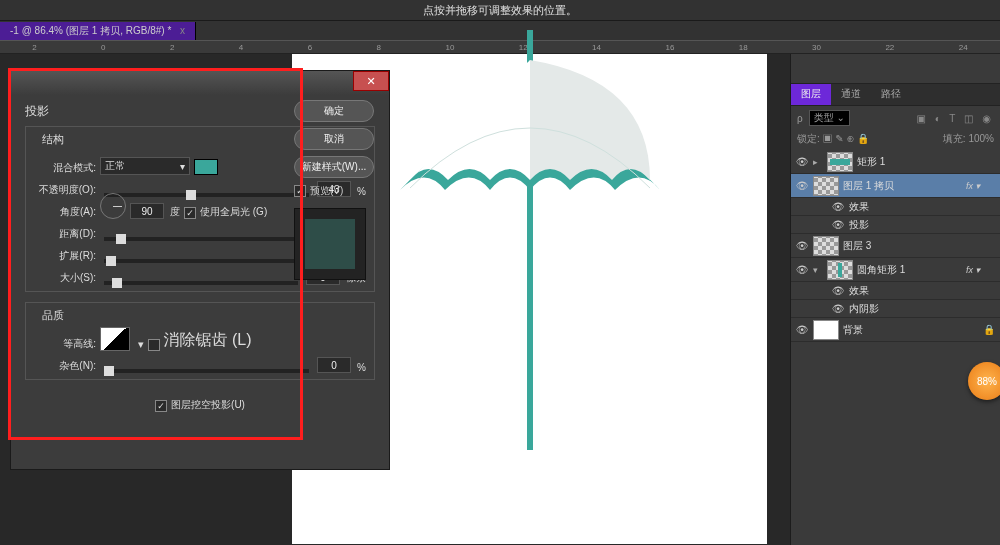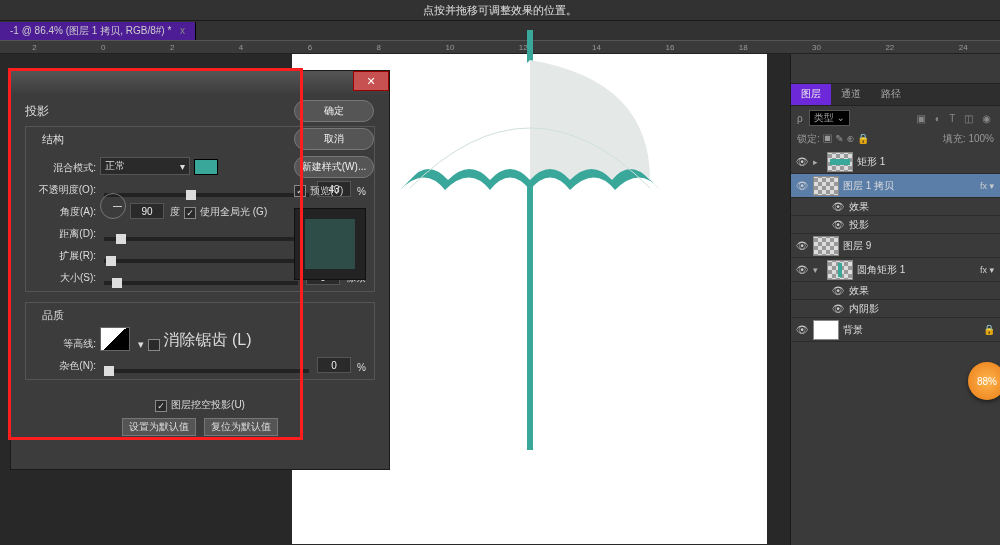--- a/index.html
+++ b/index.html
@@ -65,21 +65,21 @@
 
 .layer-list { padding-top: 2px; }
 .layer-row { display: flex; align-items: center; height: 24px; border-bottom: 1px solid #2c2c2c; padding: 0 4px; gap: 4px; }
 .layer-row.indent2 { padding-left: 40px; font-size: 10px; color: #bbb; height: 18px; }
 .eye { width: 14px; text-align: center; color: #ccc; font-size: 10px; }
 .thumb { width: 26px; height: 20px; background: #fff; border: 1px solid #888; position: relative; }
 .thumb.alpha { background: repeating-conic-gradient(#999 0 25%, #ddd 0 50%) 0/8px 8px; }
 .thumb-inner { position: absolute; inset: 3px; background: #3aa79b; }
 .layer-name { flex: 1; font-size: 10px; color: #ddd; }
 .layer-row.sel { background: #5a7ea8; }
-.fx { font-size: 9px; color: #ccc; margin-right: 2px; text-align: right; }
+.fx { font-size: 9px; font-style: italic; color: #ccc; margin-right: 16px; text-align: right; }
 .lock { font-size: 10px; color: #aaa; }
 .chev { width: 10px; font-size: 9px; color: #aaa; }
 
 
 .badge { position: absolute; right: -6px; top: 362px; width: 38px; height: 38px; border-radius: 50%; background: radial-gradient(#ffb44d,#e97b15); color: #fff; font-size: 10px; display: flex; align-items: center; justify-content: center; box-shadow: 0 2px 4px rgba(0,0,0,.5); }
 </style>
 </head>
 <body>
 
 <div class="hint-bar">点按并拖移可调整效果的位置。</div>
@@ -201,24 +201,20 @@
           </div>
         <input class="num-input" value="0" style="">
         <span class="unit">%</span>
       </div>
     </div>
 
     <div class="row" style="justify-content:center">
       <span class="chk">✓</span>
       <span style="font-size:10px">图层挖空投影(U)</span>
     </div>
-    <div class="bottom-btns">
-      <div class="btn-small">设置为默认值</div>
-      <div class="btn-small">复位为默认值</div>
-    </div>
   </div>
 </div>
 
 <div class="dlg-right">
   <div class="dlg-btn">确定</div>
   <div class="dlg-btn">取消</div>
   <div class="dlg-btn">新建样式(W)...</div>
   <div class="preview-row">
     <span class="chk">✓</span>
     <span>预览(V)</span>
@@ -267,21 +263,21 @@
       <span class="layer-name">效果</span>
     </div>
     <div class="layer-row indent2">
       <span class="eye">👁</span>
       <span class="layer-name">投影</span>
     </div>
 
     <div class="layer-row">
       <span class="eye">👁</span>
       <div class="thumb alpha"></div>
-      <span class="layer-name">图层 9</span>
+      <span class="layer-name">图层 3</span>
     </div>
 
     <div class="layer-row">
       <span class="eye">👁</span>
       <span class="chev">▾</span>
       <div class="thumb alpha">
           <div class="thumb-inner" style="background:#3aa79b;inset:2px 10px"></div>
         </div>
       <span class="layer-name">圆角矩形 1</span>
       <span class="fx">fx ▾</span>

